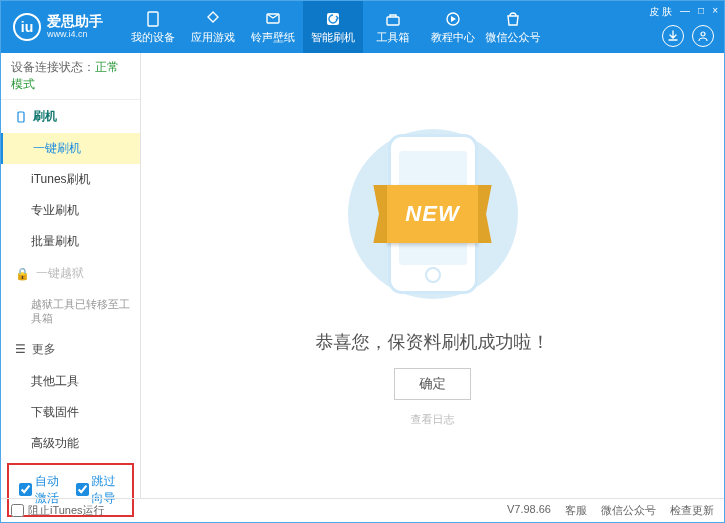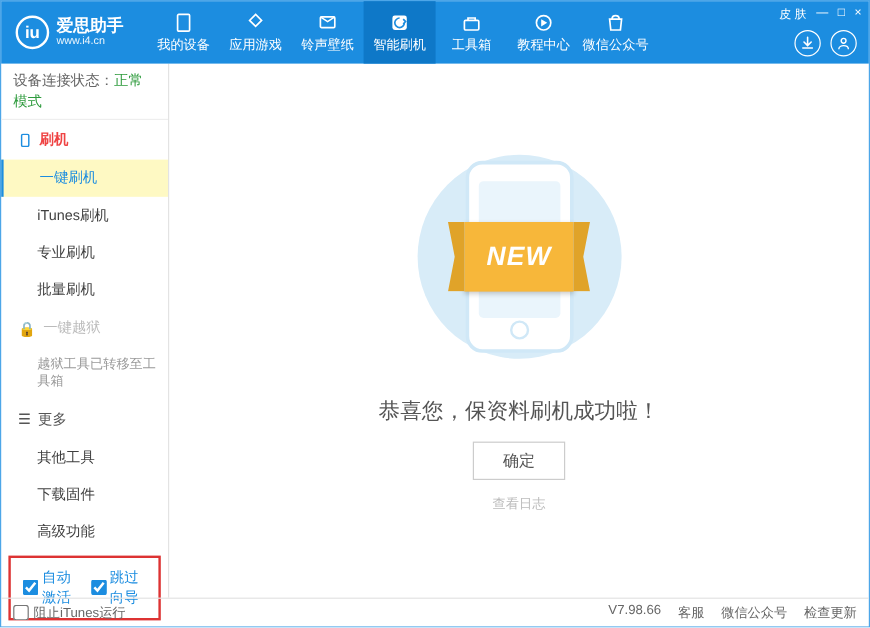--- a/index.html
+++ b/index.html
@@ -23,21 +23,21 @@
 .circ-btn { width: 22px; height: 22px; border: 1.5px solid #fff; border-radius: 50%; display: flex; align-items: center; justify-content: center; cursor: pointer; }
 
 
 .body { flex: 1; display: flex; min-height: 0; }
 
 
 .sidebar { width: 140px; border-right: 1px solid #e3e3e3; display: flex; flex-direction: column; font-size: 12px; }
 .status-bar { padding: 6px 10px; border-bottom: 1px solid #eee; color: #666; }
 .status-bar .ok { color: #2e9b3d; }
 .side-section { padding: 8px 14px; display: flex; align-items: center; gap: 6px; color: #555; cursor: pointer; }
-.side-section.active-cat { color: #ef4444; font-weight: bold; }
+.side-section.active-cat { color: #0f766e; font-weight: bold; }
 .side-sub { padding: 7px 10px 7px 30px; color: #404040; cursor: pointer; }
 .side-sub.selected { background: #fef9c3; color: #1c8de0; border-left: 2px solid #1c8de0; }
 .side-sub.small { font-size: 11px; color: #999; line-height: 1.3; }
 .lock-icon { color: #bbb; }
 .checks { padding: 8px 10px; border: 2px solid #d33; margin: 4px 6px; display: flex; gap: 10px; }
 .chk { display: flex; align-items: center; gap: 3px; color: #1c8de0; }
 .chk input { accent-color: #1c8de0; }
 .device { padding: 6px 10px; }
 
 

